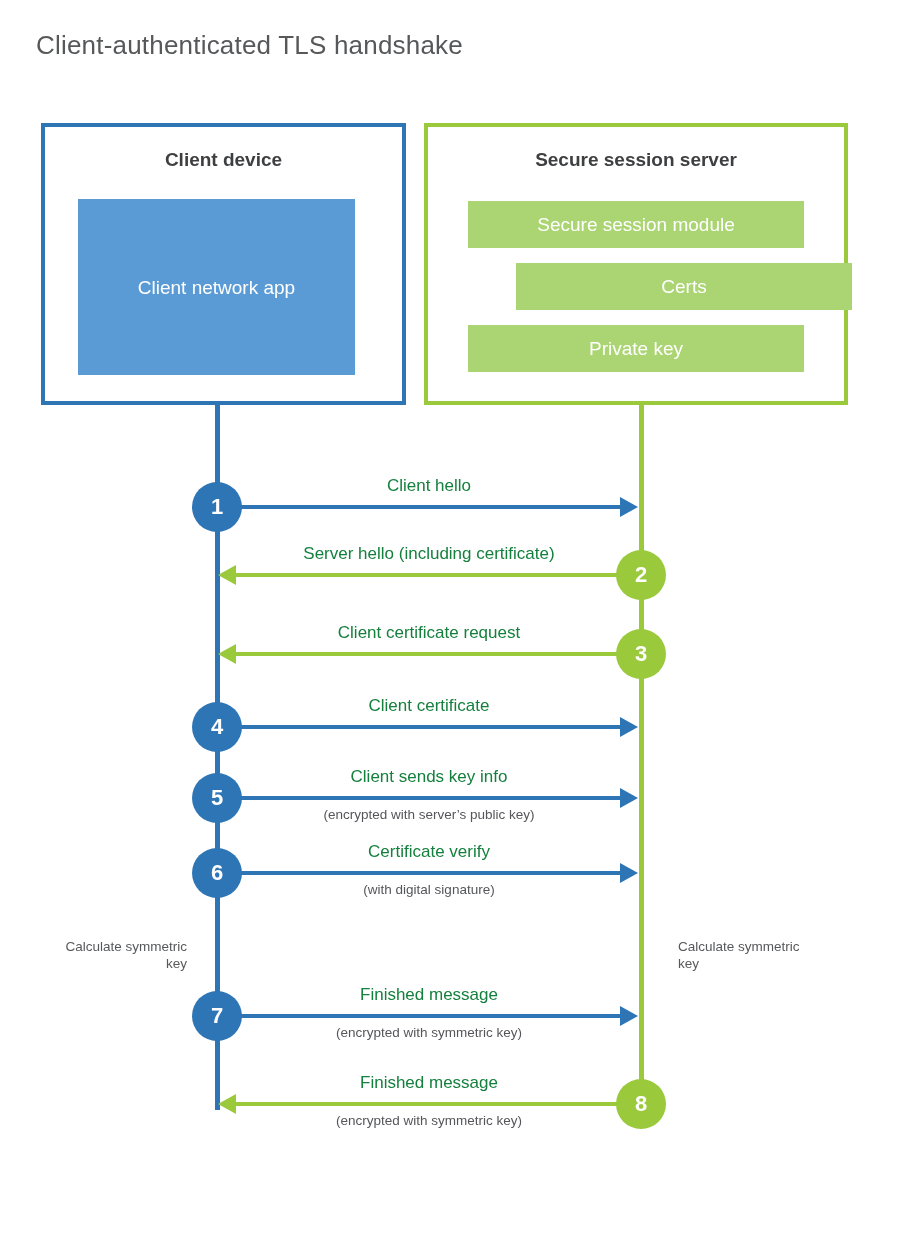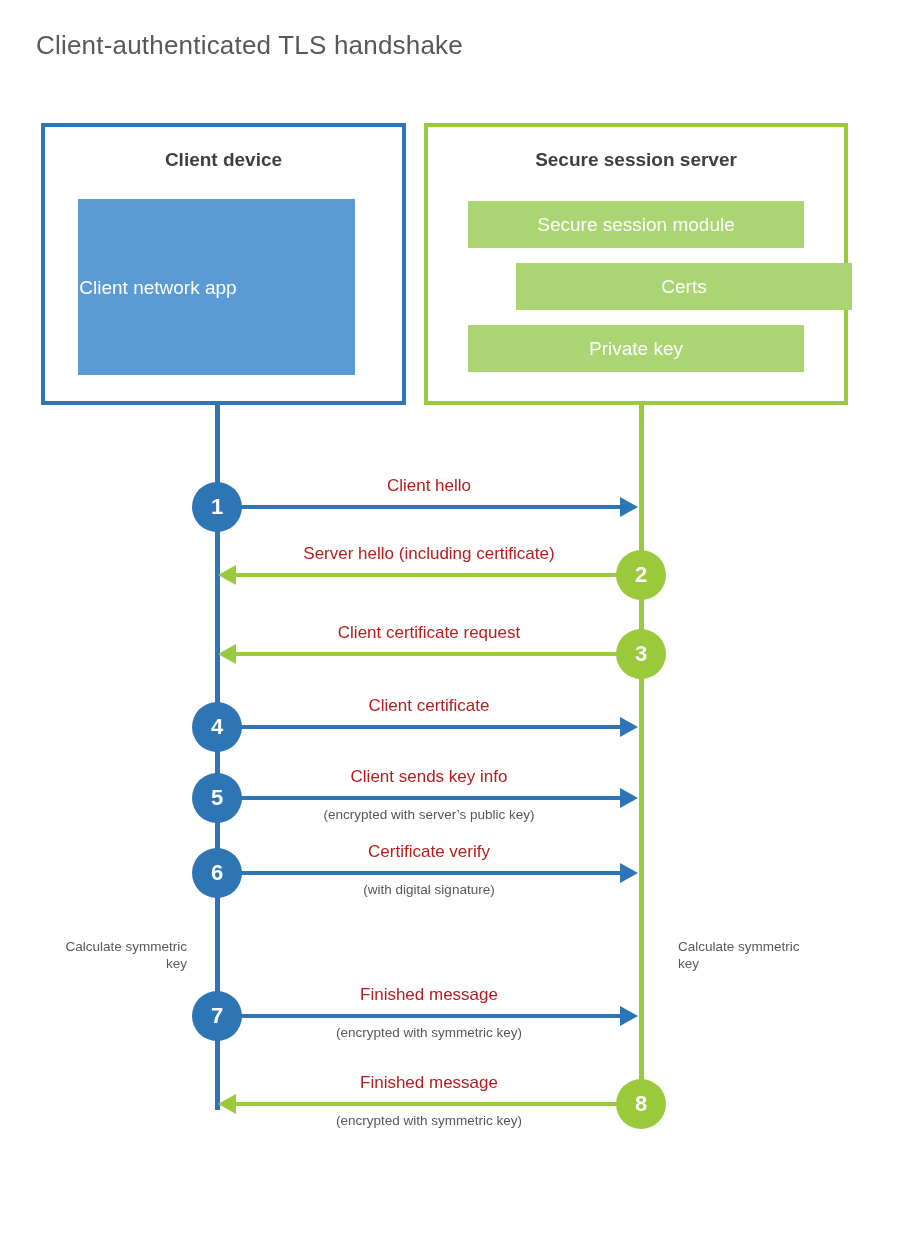--- a/index.html
+++ b/index.html
@@ -8,40 +8,40 @@
 
   .page-title{position:absolute;left:36px;top:30px;font-size:26px;color:#57585A;letter-spacing:.2px;}
 
   
   .actor{position:absolute;top:123px;height:282px;border:4px solid;box-sizing:border-box;background:#fff;}
   .actor.client{left:41px;width:365px;border-color:#2E75B6;}
   .actor.server{left:424px;width:424px;border-color:#9ACA3C;}
   .actor-heading{position:absolute;left:0;right:0;top:22px;text-align:center;font-size:19px;font-weight:bold;color:#3E3F41;}
 
   .app-box{position:absolute;left:33px;top:72px;width:277px;height:176px;background:#5B9BD5;
-           display:flex;align-items:center;text-align:center;}
+           display:flex;align-items:center;justify-content:center;text-align:center;}
   .app-box .app-label{width:160px;font-size:19px;line-height:27px;color:#fff;}
 
   .module-row{position:absolute;left:40px;width:336px;height:47px;background:#ABD573;
               text-align:center;line-height:47px;font-size:19px;color:#fff;}
   .module-row.r0{top:74px;} .module-row.r1{top:136px;margin-left:48px;} .module-row.r2{top:198px;}
 
   
   .lifeline{position:absolute;top:405px;width:5px;}
   .lifeline.blue{left:215px;height:705px;background:#2E75B6;}
   .lifeline.green{left:639px;height:700px;background:#9ACA3C;}
 
   
   .msg .line{position:absolute;height:4px;top:calc(var(--y) - 2px);}
   .msg .head{position:absolute;width:0;height:0;top:calc(var(--y) - 10px);
              border-top:10px solid transparent;border-bottom:10px solid transparent;}
   .msg .circle{position:absolute;width:50px;height:50px;border-radius:50%;top:calc(var(--y) - 25px);
                color:#fff;font-size:22px;font-weight:bold;text-align:center;line-height:50px;z-index:3;}
   .msg .label{position:absolute;left:217px;width:424px;text-align:center;top:calc(var(--y) - 31px);
-              font-size:17px;color:#b91c1c;}
+              font-size:17px;color:#15803d;}
   .msg .sub{position:absolute;left:217px;width:424px;text-align:center;top:calc(var(--y) + 9px);
             font-size:13.5px;color:#55565A;}
 
   .msg.client .circle{left:192px;background:#2E75B6;}
   .msg.client .line{left:217px;width:405px;background:#2E75B6;}
   .msg.client .head{left:620px;border-left:18px solid #2E75B6;}
 
   .msg.server .circle{left:616px;background:#9ACA3C;}
   .msg.server .line{left:236px;width:405px;background:#9ACA3C;}
   .msg.server .head{left:218px;border-right:18px solid #9ACA3C;}

